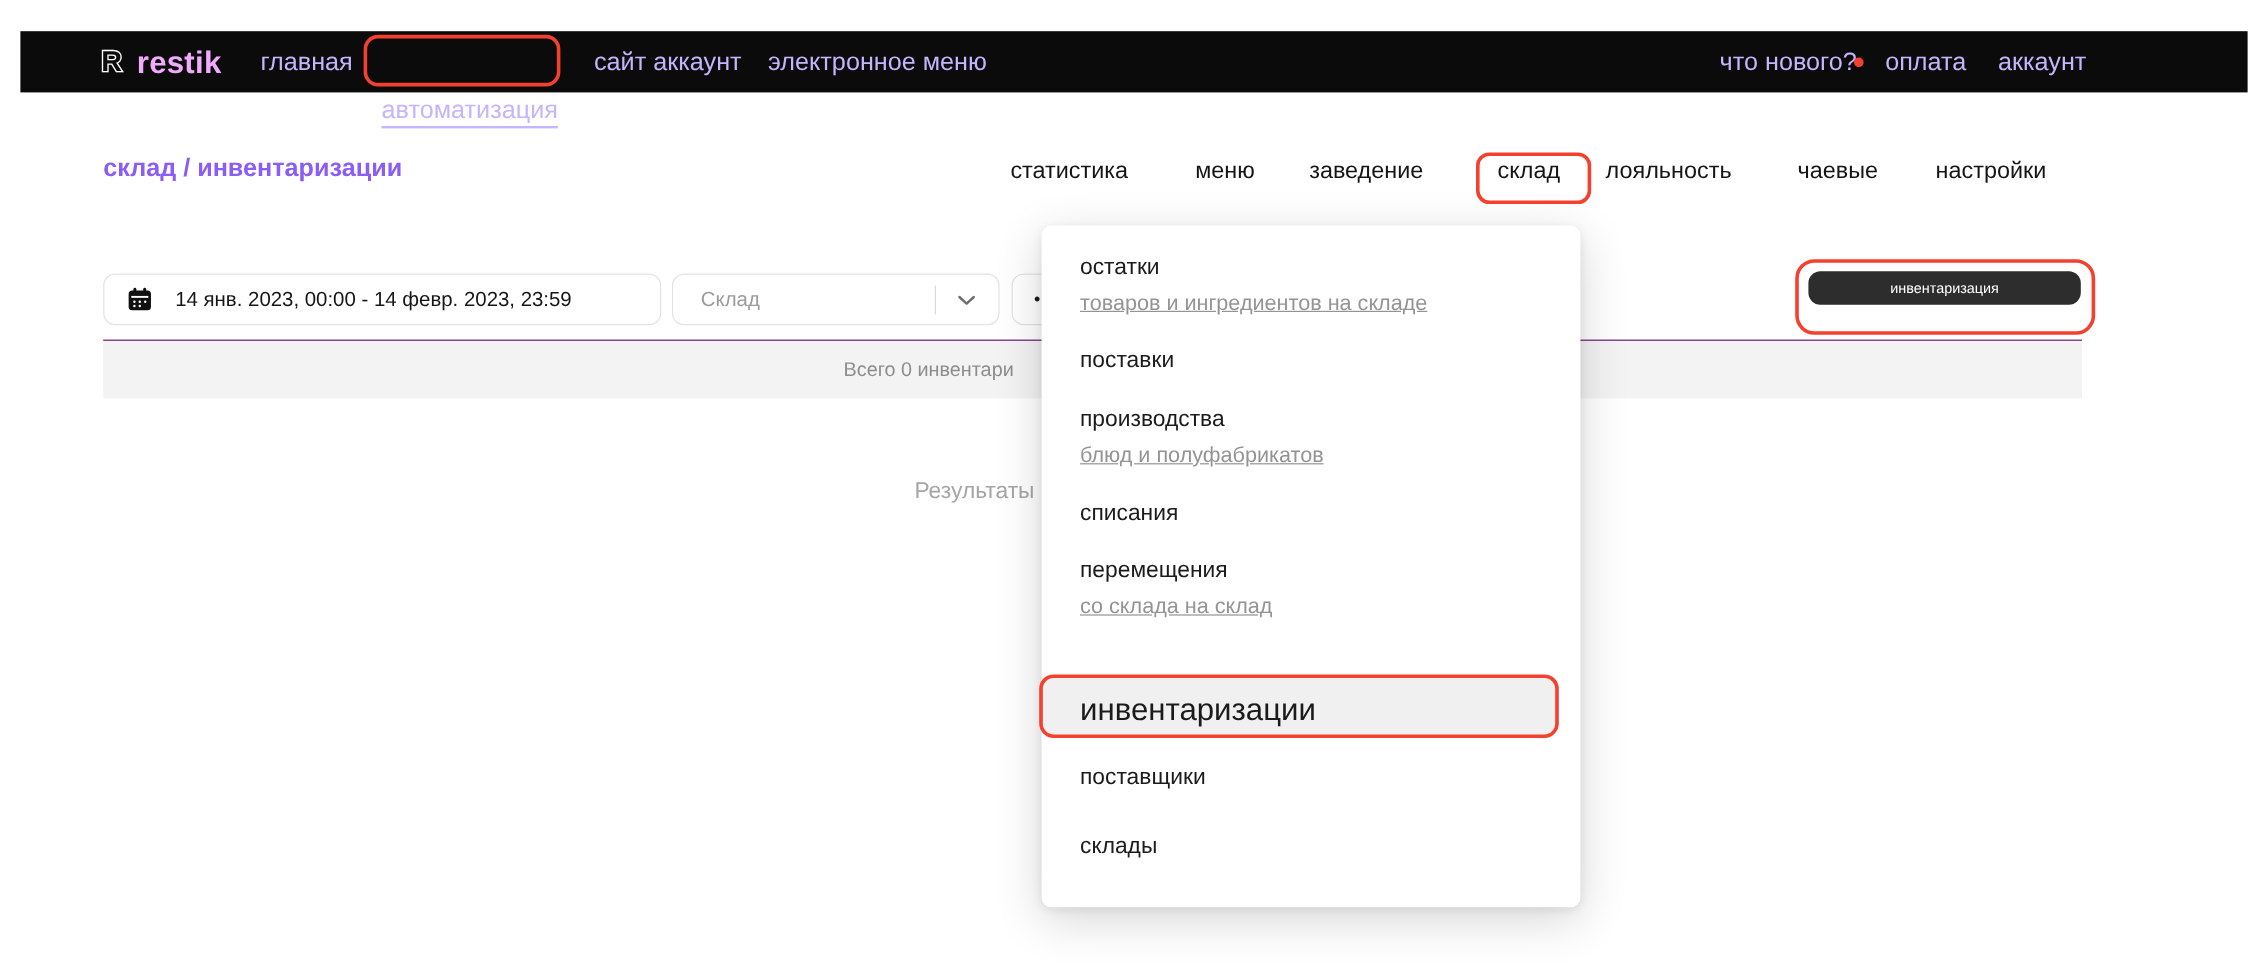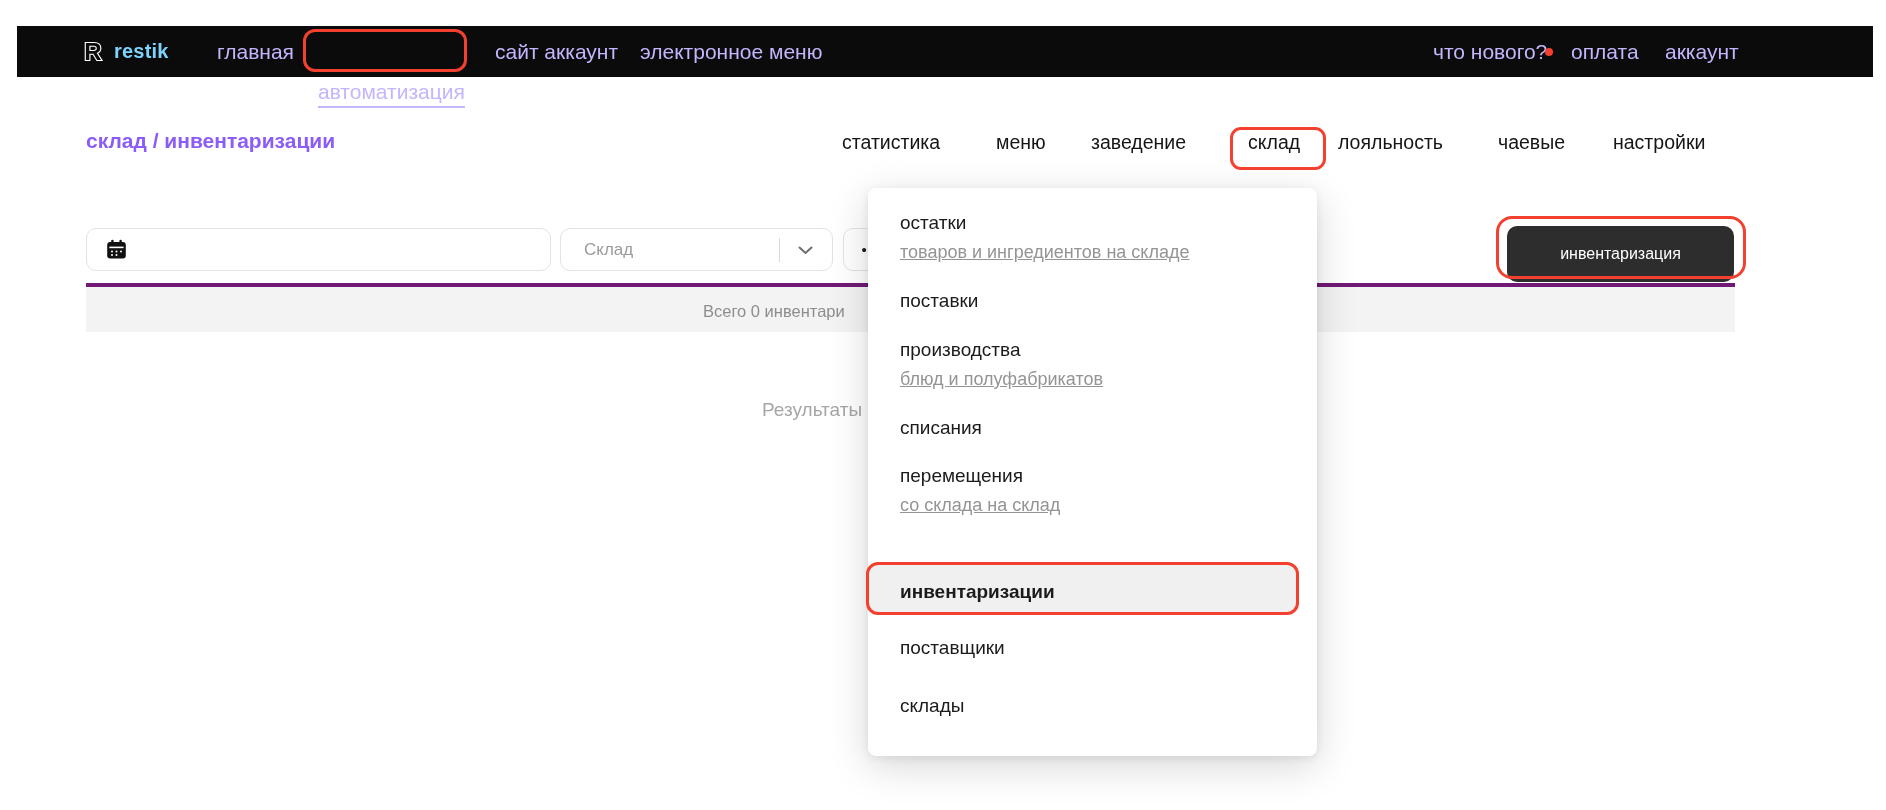--- a/index.html
+++ b/index.html
@@ -4,21 +4,21 @@
 <style>
   * { box-sizing: border-box; margin: 0; padding: 0; }
   html, body { width: 1886px; height: 810px; background: #ffffff; overflow: hidden;
     font-family: "Liberation Sans", sans-serif; position: relative; }
 
   
   .navbar { position: absolute; left: 17px; top: 26px; width: 1856px; height: 51px;
     background: #0b0b0b; }
   .navbar .abs { position: absolute; top: 50%; transform: translateY(-50%); }
   .logo { left: 64px; display: flex; align-items: center; gap: 9px; }
-  .logo-text { color: #7dd3fc; font-size: 20px; font-weight: 700; letter-spacing: .2px; }
+  .logo-text { color: #f0abfc; font-size: 26px; font-weight: 700; letter-spacing: .2px; }
   .nav-link { color: #c4b5fd; font-size: 21px; font-weight: 400; white-space: nowrap; cursor: pointer; }
   .nav-link.underlined { text-decoration: underline; text-underline-offset: 7px; text-decoration-thickness: 2px; margin-top: 40px; }
   .annotate { position: absolute; border: 3px solid #f4402f; border-radius: 12px; z-index: 40; pointer-events: none; }
   .nav-annotate { left: 286px; top: 3px; width: 164px; height: 43px; }
   .notif-dot { position: absolute; left: 1528px; top: 22px; width: 8px; height: 8px;
     border-radius: 50%; background: #f4402f; }
 
   
   .page-title { position: absolute; left: 86px; top: 129px; font-size: 21px; font-weight: 700; color: #8b5cf6; }
   .tab { position: absolute; top: 131px; font-size: 19.5px; color: #151515; white-space: nowrap; cursor: pointer; }
@@ -28,44 +28,44 @@
   .field { position: absolute; top: 228px; height: 43px; background: #fff;
     border: 1.5px solid #e3e3e3; border-radius: 10px; display: flex; align-items: center; }
   .date-picker { left: 86px; width: 465px; padding-left: 19px; gap: 19px; }
   .date-text { font-size: 17px; color: #161616; white-space: nowrap; }
   .select { left: 560px; width: 273px; padding-left: 23px; }
   .select-placeholder { font-size: 17px; color: #9b9b9b; }
   .select-divider { position: absolute; right: 52px; top: 9px; height: 24px; width: 1px; background: #d9d9d9; }
   .select-chevron { position: absolute; right: 19px; top: 17px; }
   .more-btn { left: 843px; width: 62px; justify-content: center; font-size: 15px;
     letter-spacing: 3px; color: #1a1a1a; z-index: 5; cursor: pointer; }
-  .action-btn { position: absolute; left: 1507px; top: 226px; width: 227px; height: 56px;
-    background: #2d2d2d; border: none; border-radius: 10px; color: #ffffff; font-size: 16px;
+  .action-btn { position: absolute; left: 1507px; top: 226px; width: 227px; height: 28px;
+    background: #2d2d2d; border: none; border-radius: 10px; color: #ffffff; font-size: 12px;
     font-family: "Liberation Sans", sans-serif; cursor: pointer; }
   .btn-annotate { left: 1496px; top: 216px; width: 250px; height: 63px; border-radius: 16px; }
 
   
   .summary-bar { position: absolute; left: 86px; top: 283px; width: 1649px; height: 49px;
-    background: #f3f3f3; border-top: 4px solid #701a75; text-align: center; }
+    background: #f3f3f3; border-top: 1px solid #701a75; text-align: center; }
   .summary-text { position: absolute; left: 617px; top: 0; line-height: 49px;
     font-size: 16.5px; color: #8d8d8d; white-space: nowrap; }
   .results-text { position: absolute; left: 762px; top: 399px; font-size: 19px; color: #a6a6a6; white-space: nowrap; text-align: right; }
 
   
   .panel { position: absolute; left: 868px; top: 188px; width: 449px; height: 568px;
     background: #ffffff; border-radius: 8px; box-shadow: 0 10px 40px rgba(0,0,0,.16), 0 2px 8px rgba(0,0,0,.08);
     z-index: 20; }
   .menu-item { position: absolute; left: 32px; font-size: 19px; font-weight: 500;
     color: #1b1b1b; white-space: nowrap; cursor: pointer; }
   .menu-sub { position: absolute; left: 32px; font-size: 18px; font-weight: 400;
     color: #949494; white-space: nowrap; text-decoration: underline; }
   .menu-highlight { position: absolute; left: -2px; top: 374px; width: 433px; height: 53px;
     background: #f0f0f0; border: 3px solid #f4402f; border-radius: 12px; z-index: 25; cursor: pointer; }
   .menu-highlight .label { position: absolute; left: 31px; top: 0; line-height: 53px;
-    font-size: 19px; font-weight: 700; color: #1b1b1b; white-space: nowrap; text-align: right; }
+    font-size: 26px; font-weight: 400; color: #1b1b1b; white-space: nowrap; text-align: right; }
 
   .icon { display: inline-flex; }
 </style>
 </head>
 <body>
 
 <div class="navbar">
   <div class="abs logo">
     <span class="icon">
       <svg width="24" height="26" viewBox="0 0 24 26">
@@ -106,20 +106,21 @@
       <rect x="5.2" y="0.8" width="2.4" height="4.4" rx="1.2" fill="#111"></rect>
       <rect x="13.4" y="0.8" width="2.4" height="4.4" rx="1.2" fill="#111"></rect>
       <rect x="3.4" y="7.6" width="14.2" height="1.6" fill="#fff"></rect>
       <circle cx="6" cy="12.4" r="1" fill="#fff"></circle>
         <circle cx="10.5" cy="12.4" r="1" fill="#fff"></circle>
       <circle cx="15" cy="12.4" r="1" fill="#fff"></circle>
         <circle cx="6" cy="16" r="1" fill="#fff"></circle>
       <circle cx="10.5" cy="16" r="1" fill="#fff"></circle>
     </svg>
   </span>
+  <span class="date-text">14 янв. 2023, 00:00 - 14 февр. 2023, 23:59</span>
 </div>
 
 <div class="field select">
   <span class="select-placeholder">Склад</span>
   <span class="select-divider"></span>
   <span class="icon select-chevron">
     <svg width="15" height="9" viewBox="0 0 15 9">
       <path d="M1.5 1.5 L7.5 7 L13.5 1.5" fill="none" stroke="#6e6e6e" stroke-width="2" stroke-linecap="round" stroke-linejoin="round"></path>
     </svg>
   </span>

